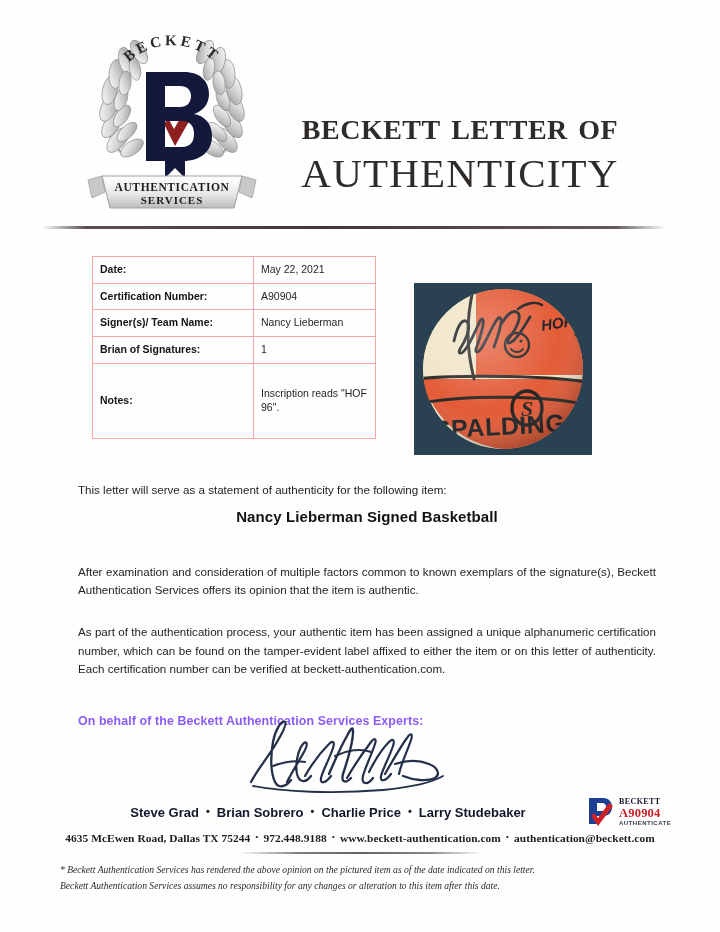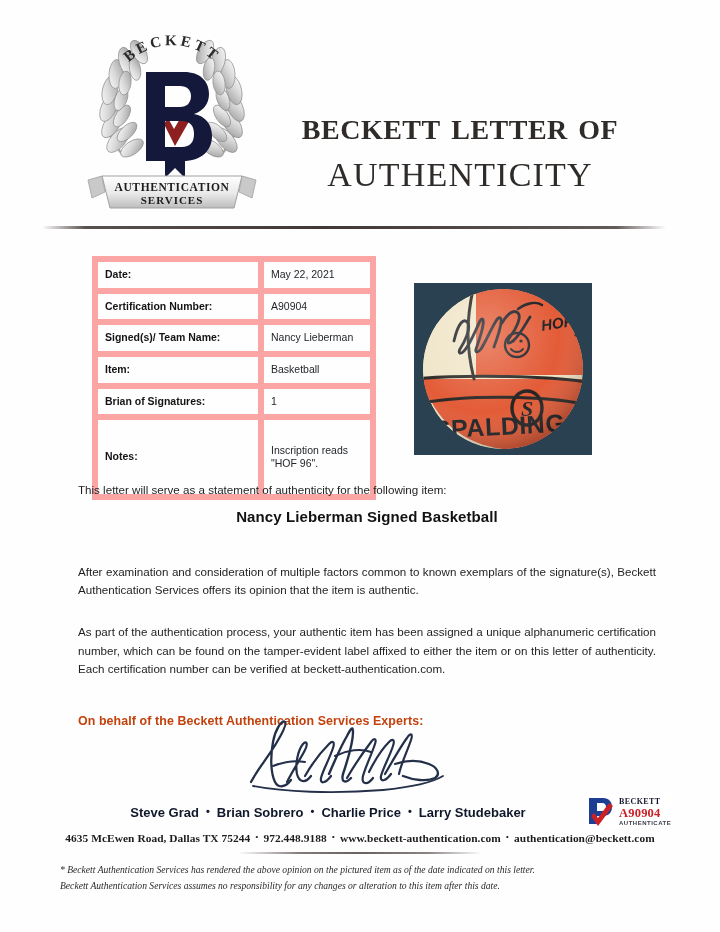--- a/index.html
+++ b/index.html
@@ -53,26 +53,26 @@
     font-weight: 700;
     letter-spacing: 0.5px;
     color: #2f2b29;
     line-height: 1.02;
     font-variant: small-caps;
     text-transform: lowercase;
   }
   .title-line1::first-letter { font-size: 40px; }
   .title-line2 {
     font-family: "Liberation Serif", "DejaVu Serif", serif;
-    font-size: 34px;
+    font-size: 41px;
     font-weight: 400;
     letter-spacing: 1.2px;
     color: #2f2b29;
     line-height: 1.08;
-    margin-top: 10px;
+    margin-top: 4px;
   }
 
   .header-rule {
     position: absolute;
     top: 226px;
     left: 42px;
     width: 624px;
     height: 3px;
     background: linear-gradient(to right,
        rgba(60,50,48,0) 0%,
@@ -86,21 +86,21 @@
   
   .info-table {
     position: absolute;
     left: 92px;
     top: 256px;
     width: 284px;
     border-collapse: collapse;
     table-layout: fixed;
   }
   .info-table td {
-    border: 6px solid #fca5a5;
+    border: 1px solid #fca5a5;
     font-size: 10.5px;
     padding: 6px 7px;
     vertical-align: middle;
     line-height: 1.3;
   }
   .info-table td.lbl {
     width: 146px;
     font-weight: 700;
     color: #141414;
   }
@@ -147,21 +147,21 @@
     font-size: 11.6px;
     color: #1e1e1e;
     line-height: 1.58;
     text-align: justify;
     margin-top: 38px;
   }
   .para.second { margin-top: 24px; }
   .onbehalf {
     font-size: 12.4px;
     font-weight: 700;
-    color: #c2410c;
+    color: #8b5cf6;
     margin-top: 36px;
     letter-spacing: 0.1px;
   }
 
   
   .signature {
     position: absolute;
     left: 243px;
     top: 716px;
     width: 210px;
@@ -343,26 +343,22 @@
     <tbody>
       <tr>
         <td class="lbl">Date:</td>
         <td class="val">May 22, 2021</td>
       </tr>
       <tr>
         <td class="lbl">Certification Number:</td>
         <td class="val">A90904</td>
       </tr>
       <tr>
-        <td class="lbl">Signed(s)/ Team Name:</td>
+        <td class="lbl">Signer(s)/ Team Name:</td>
         <td class="val">Nancy Lieberman</td>
-      </tr>
-      <tr>
-        <td class="lbl">Item:</td>
-        <td class="val">Basketball</td>
       </tr>
       <tr>
         <td class="lbl">Brian of Signatures:</td>
         <td class="val">1</td>
       </tr>
       <tr class="notes-row">
         <td class="lbl">Notes:</td>
         <td class="val">Inscription reads "HOF 96".</td>
       </tr>
     </tbody>

